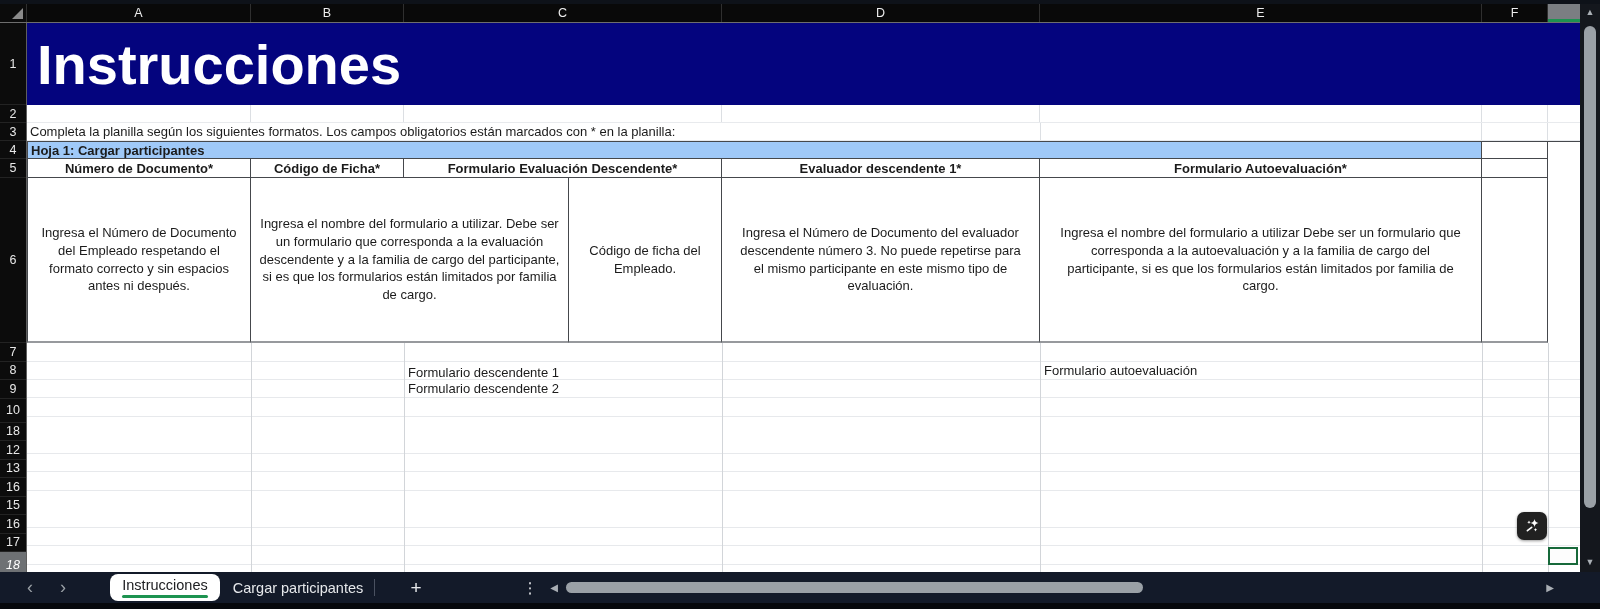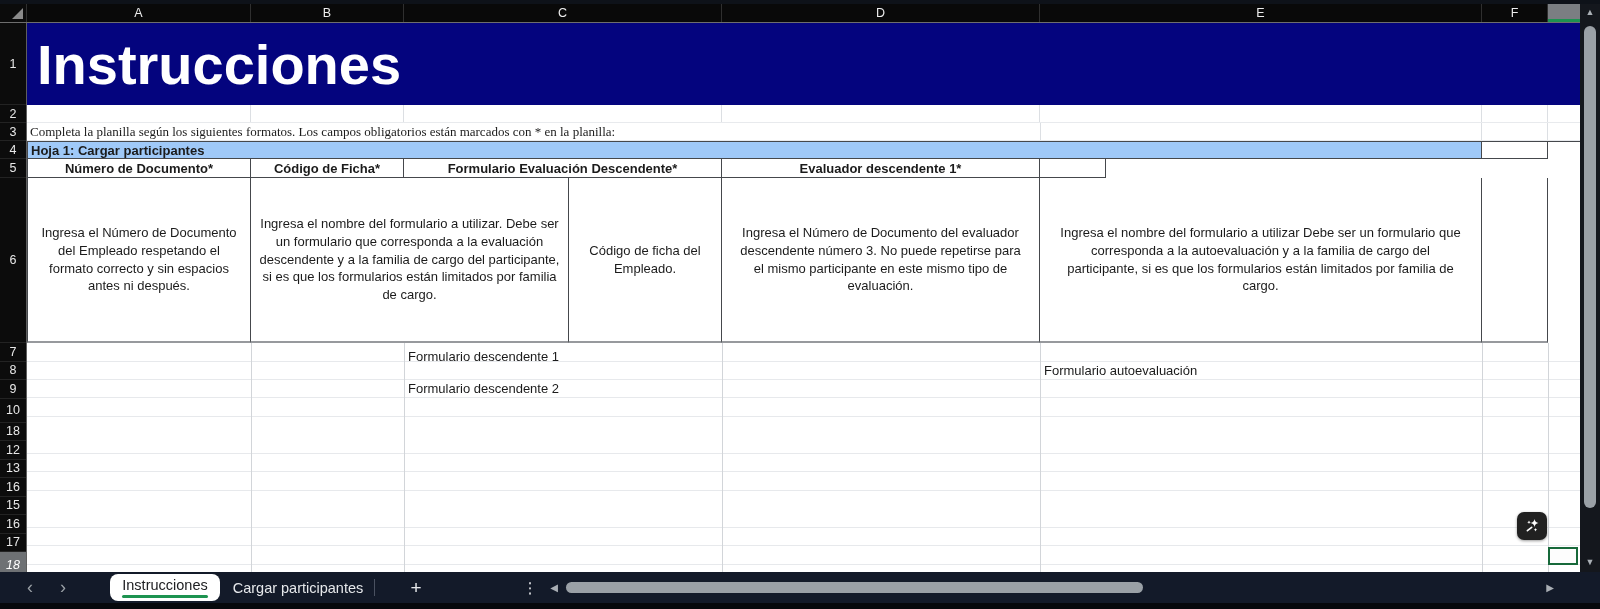--- a/index.html
+++ b/index.html
@@ -22,21 +22,21 @@
   .rh{width:100%;display:flex;align-items:center;justify-content:center;color:#e8e8e8;
       font-size:12.5px;box-sizing:border-box;border-bottom:1px solid #232323;}
   .rh.sel{background:#6e7174;color:#fff;font-style:italic;}
   
   .banner{position:absolute;left:27px;top:23px;width:1553px;height:82px;background:#04047e;
           display:flex;align-items:center;}
   .banner span{color:#fff;font-size:56px;font-weight:bold;padding-left:10px;letter-spacing:0;}
   
   .lrow{position:absolute;left:27px;display:flex;box-sizing:border-box;border-bottom:1px solid #e8eaed;}
   .lcell{height:100%;box-sizing:border-box;border-right:1px solid #dcdfe3;}
-  .lcell.noborder{border-right:none;font-family:Liberation Serif, serif;}
+  .lcell.noborder{border-right:none;}
   .introtext{font-size:13px;color:#1b1b1b;white-space:nowrap;line-height:17px;padding-left:3px;overflow:visible;}
   
   .trow{position:absolute;left:27px;display:flex;box-sizing:border-box;}
   .tcell{height:100%;box-sizing:border-box;border-right:1px solid #45484c;border-bottom:1px solid #45484c;
          background:#fff;display:flex;align-items:center;justify-content:center;text-align:center;
          font-size:13px;color:#1b1b1b;}
   .tcell.first{border-left:1px solid #45484c;}
   .r4{top:141px;height:18px;border-top:1px solid #45484c;}
   .sectioncell{background:#9fc9f8;justify-content:flex-start;font-weight:bold;padding-left:3px;}
   .r5{top:159px;height:19px;}
@@ -144,20 +144,21 @@
     <div class="tcell first sectioncell" style="width:1455px">Hoja 1: Cargar participantes</div>
     <div class="tcell" style="width:66px"></div>
     <div class="gfill" style="width:32px"></div>
   </div>
 
   <div class="trow r5">
     <div class="tcell first" style="width:224px">Número de Documento*</div>
     <div class="tcell" style="width:153px">Código de Ficha*</div>
     <div class="tcell" style="width:318px">Formulario Evaluación Descendente*</div>
     <div class="tcell" style="width:318px">Evaluador descendente 1*</div>
+    <div class="tcell" style="width:442px">Formulario Autoevaluación*</div>
     <div class="tcell" style="width:66px"></div>
     <div class="gfill" style="width:32px"></div>
   </div>
 
   <div class="trow r6">
     <div class="tcell first" style="width:224px;padding:0 9px">Ingresa el Número de Documento del Empleado respetando el formato correcto y sin espacios antes ni después.</div>
     <div class="tcell" style="width:318px;padding:0 7px">Ingresa el nombre del formulario a utilizar. Debe ser un formulario que corresponda a la evaluación descendente y a la familia de cargo del participante, si es que los formularios están limitados por familia de cargo.</div>
     <div class="tcell" style="width:153px;padding:0 10px">Código de ficha del Empleado.</div>
     <div class="tcell" style="width:318px;padding:0 12px">Ingresa el Número de Documento del evaluador descendente número 3. No puede repetirse para el mismo participante en este mismo tipo de evaluación.</div>
     <div class="tcell" style="width:442px;padding:0 14px">Ingresa el nombre del formulario a utilizar Debe ser un formulario que corresponda a la autoevaluación y a la familia de cargo del participante, si es que los formularios están limitados por familia de cargo.</div>
@@ -165,21 +166,21 @@
     <div class="gfill" style="width:32px"></div>
   </div>
 
   <div class="lower">
     <div class="vline" style="left:224px"></div>
     <div class="vline" style="left:377px"></div>
     <div class="vline" style="left:695px"></div>
     <div class="vline" style="left:1013px"></div>
     <div class="vline" style="left:1455px"></div>
     <div class="vline" style="left:1521px"></div>
-    <div class="gval" style="left:381px;top:5px">Formulario descendente 1</div>
+    <div class="gval" style="left:381px;top:21px">Formulario descendente 1</div>
     <div class="gval" style="left:381px;top:37px">Formulario descendente 2</div>
     <div class="gval" style="left:1017px;top:18.5px">Formulario autoevaluación</div>
     <div class="selcell"></div>
   </div>
 
   <div class="sparkle-btn">
     <svg width="18" height="18" viewBox="0 0 18 18">
       <path d="M11.5 2 Q12 5.5 15.5 6 Q12 6.5 11.5 10 Q11 6.5 7.5 6 Q11 5.5 11.5 2 Z" fill="#fff"></path>
       <path d="M6 3.5 Q6.2 5 7.8 5.3 Q6.2 5.6 6 7 Q5.8 5.6 4.2 5.3 Q5.8 5 6 3.5 Z" fill="#fff"></path>
       <path d="M12.5 11 Q12.7 12.5 14.3 12.8 Q12.7 13.1 12.5 14.5 Q12.3 13.1 10.7 12.8 Q12.3 12.5 12.5 11 Z" fill="#fff"></path>

